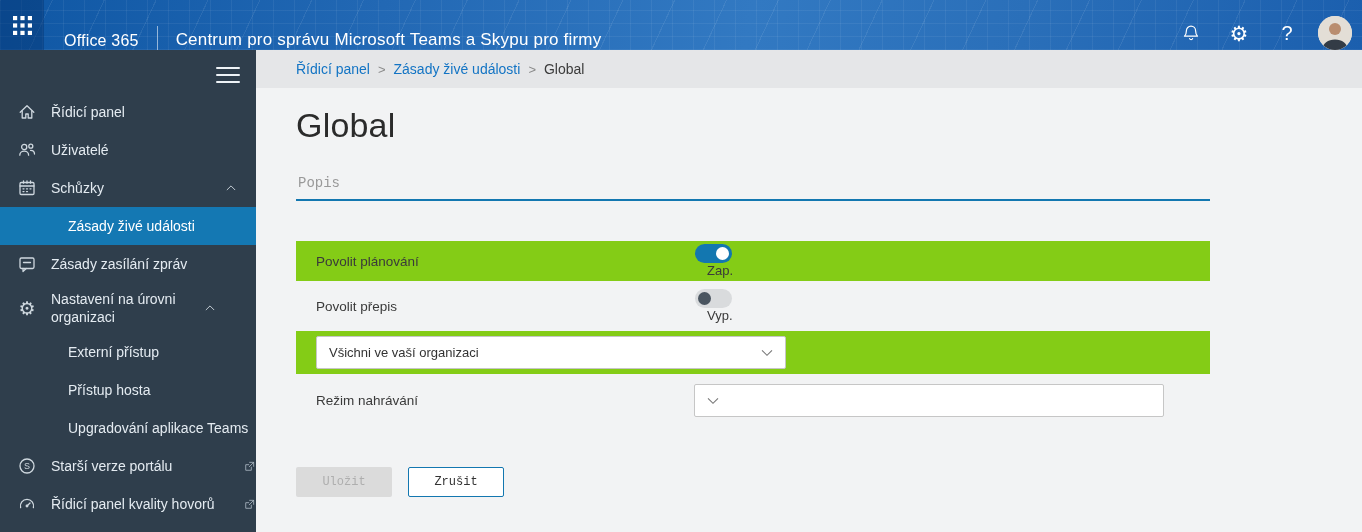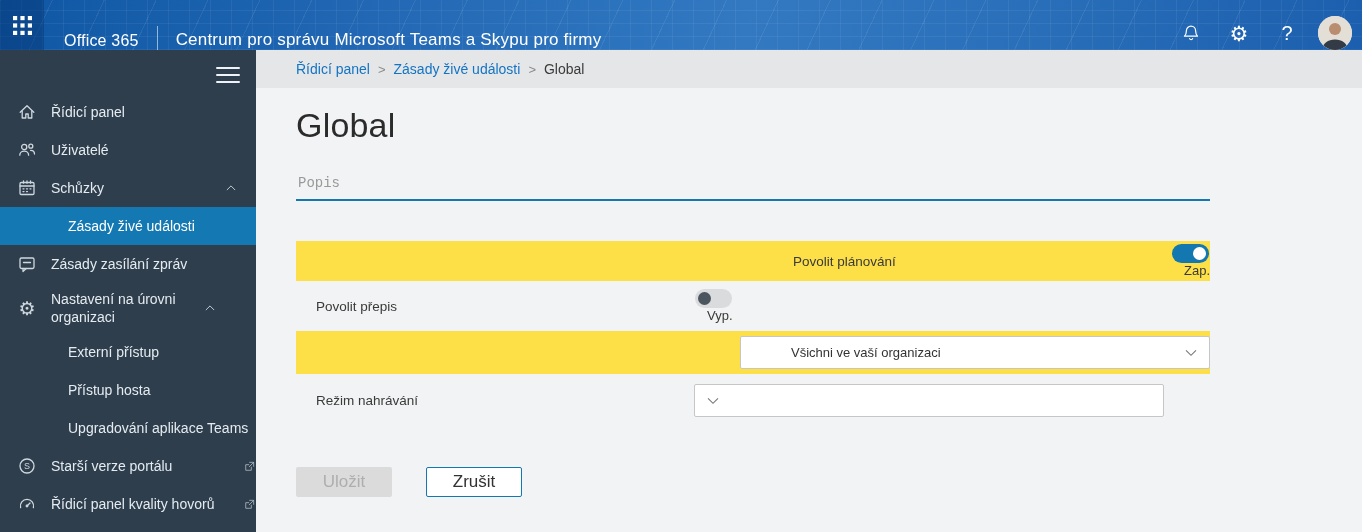--- a/index.html
+++ b/index.html
@@ -59,41 +59,41 @@
   .form{width:914px;}
   h1{font-size:34px;font-weight:200;color:#2b2b2b;letter-spacing:.2px;}
   .desc{display:block;width:100%;margin-top:24px;background:transparent;border:none;outline:none;
         border-bottom:2px solid var(--accent);padding:6px 2px 8px 2px;font-size:14px;color:var(--text);
         font-family:Liberation Mono, monospace;}
   .desc::placeholder{color:var(--muted);}
 
   .rows{margin-top:40px;}
   .row{display:flex;align-items:center;height:40px;margin-bottom:5px;padding-left:20px;}
   .row.tall{height:43px;}
-  .row.card{background:#fde047;justify-content:flex-end;}
+  .row.card{background:#84cc16;}
   .row-label{width:378px;font-size:13.5px;color:#3a3a3a;flex:0 0 auto;}
   .row-control{display:flex;align-items:center;flex-direction:column;}
 
   .toggle{width:37px;height:19px;border-radius:10px;position:relative;cursor:pointer;flex:0 0 auto;}
   .toggle.on{background:var(--accent);}
   .toggle.off{background:var(--toggle-off-track);}
   .toggle .knob{width:13px;height:13px;border-radius:50%;position:absolute;top:3px;}
   .toggle.on .knob{right:3px;background:#fff;}
   .toggle.off .knob{left:3px;background:var(--toggle-off-knob);}
   .state{margin-left:13px;font-size:13px;color:#3a3a3a;}
 
   .dropdown{width:470px;height:33px;background:#fff;border:1px solid #c6c6c6;border-radius:2px;
             display:flex;align-items:center;padding:0 12px;cursor:pointer;}
-  .dropdown .val{flex:1;font-size:13px;color:#333;margin-left:38px;}
+  .dropdown .val{flex:1;font-size:13px;color:#333;}
 
   .actions{margin-top:45px;display:flex;gap:16px;}
-  .btn{width:96px;height:30px;font-size:17px;border-radius:2px;cursor:pointer;
-       font-family:Liberation Sans, sans-serif;}
+  .btn{width:96px;height:30px;font-size:12px;border-radius:2px;cursor:pointer;
+       font-family:Liberation Mono, monospace;}
   .btn.save{background:var(--disabled-bg);color:var(--disabled-text);border:none;cursor:default;}
-  .btn.cancel{background:#fff;color:#333;border:1px solid var(--accent);margin-left:18px;}
+  .btn.cancel{background:#fff;color:#333;border:1px solid var(--accent);}
 </style>
 </head>
 <body>
 
 <header class="topbar">
   <div class="waffle">
     <span style="display:flex;">
       <svg width="19" height="19" viewBox="0 0 20 20">
           <g fill="#fff">
         <rect x="0" y="0" width="4.4" height="4.4"></rect>

